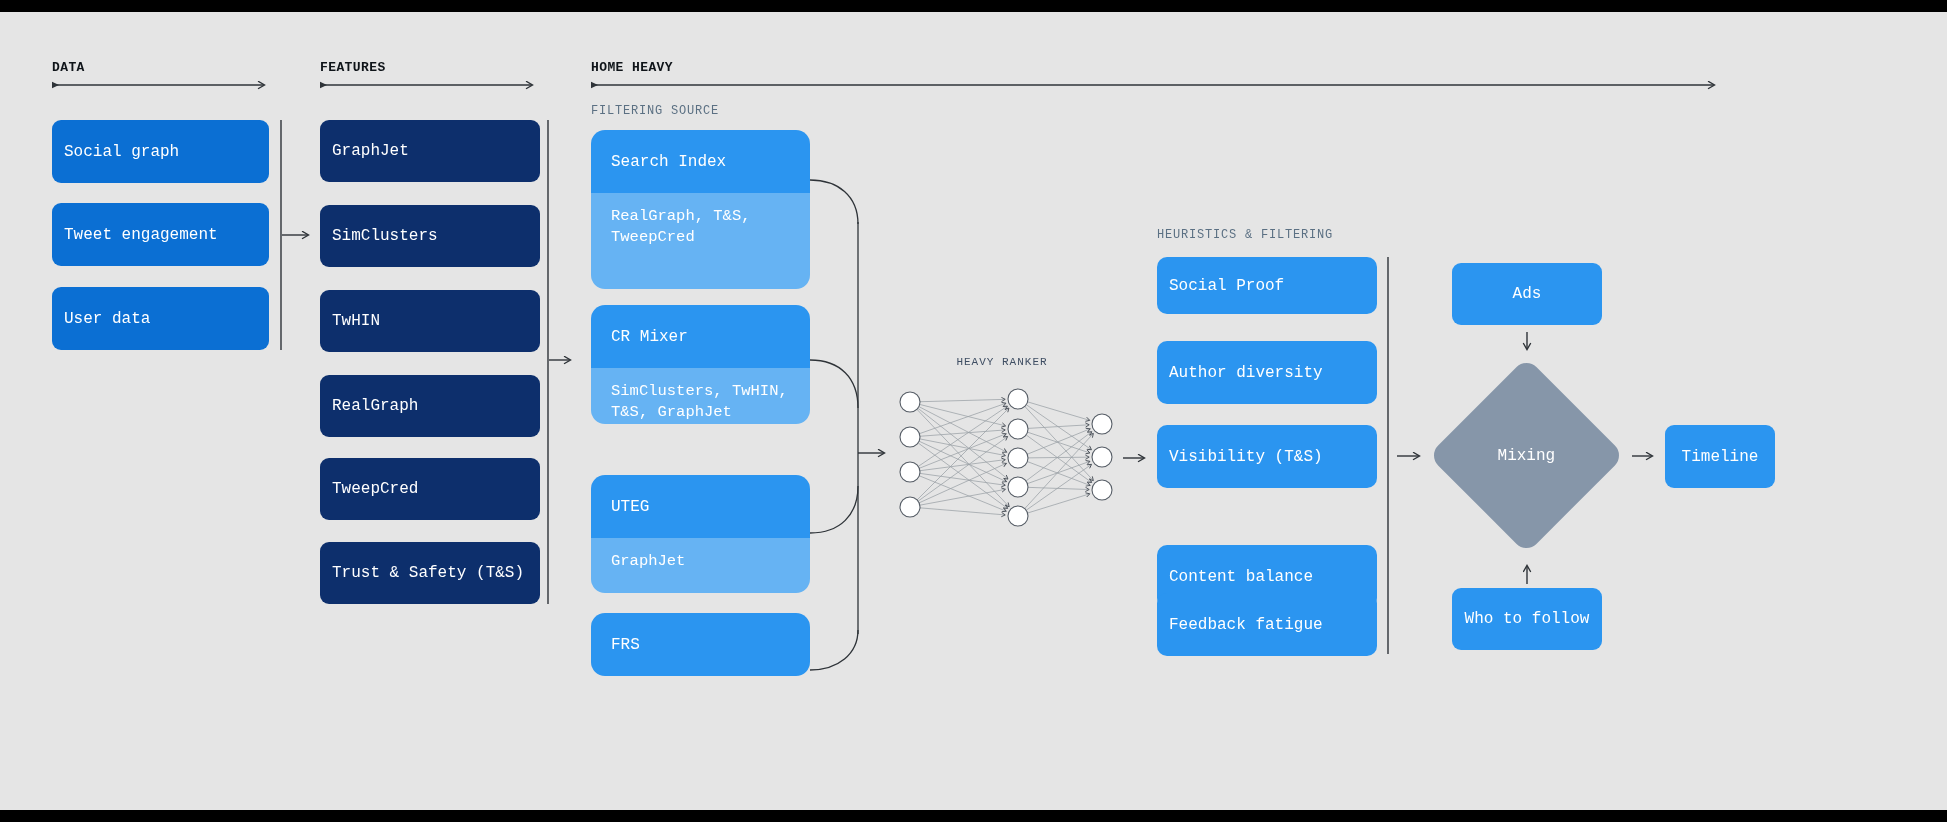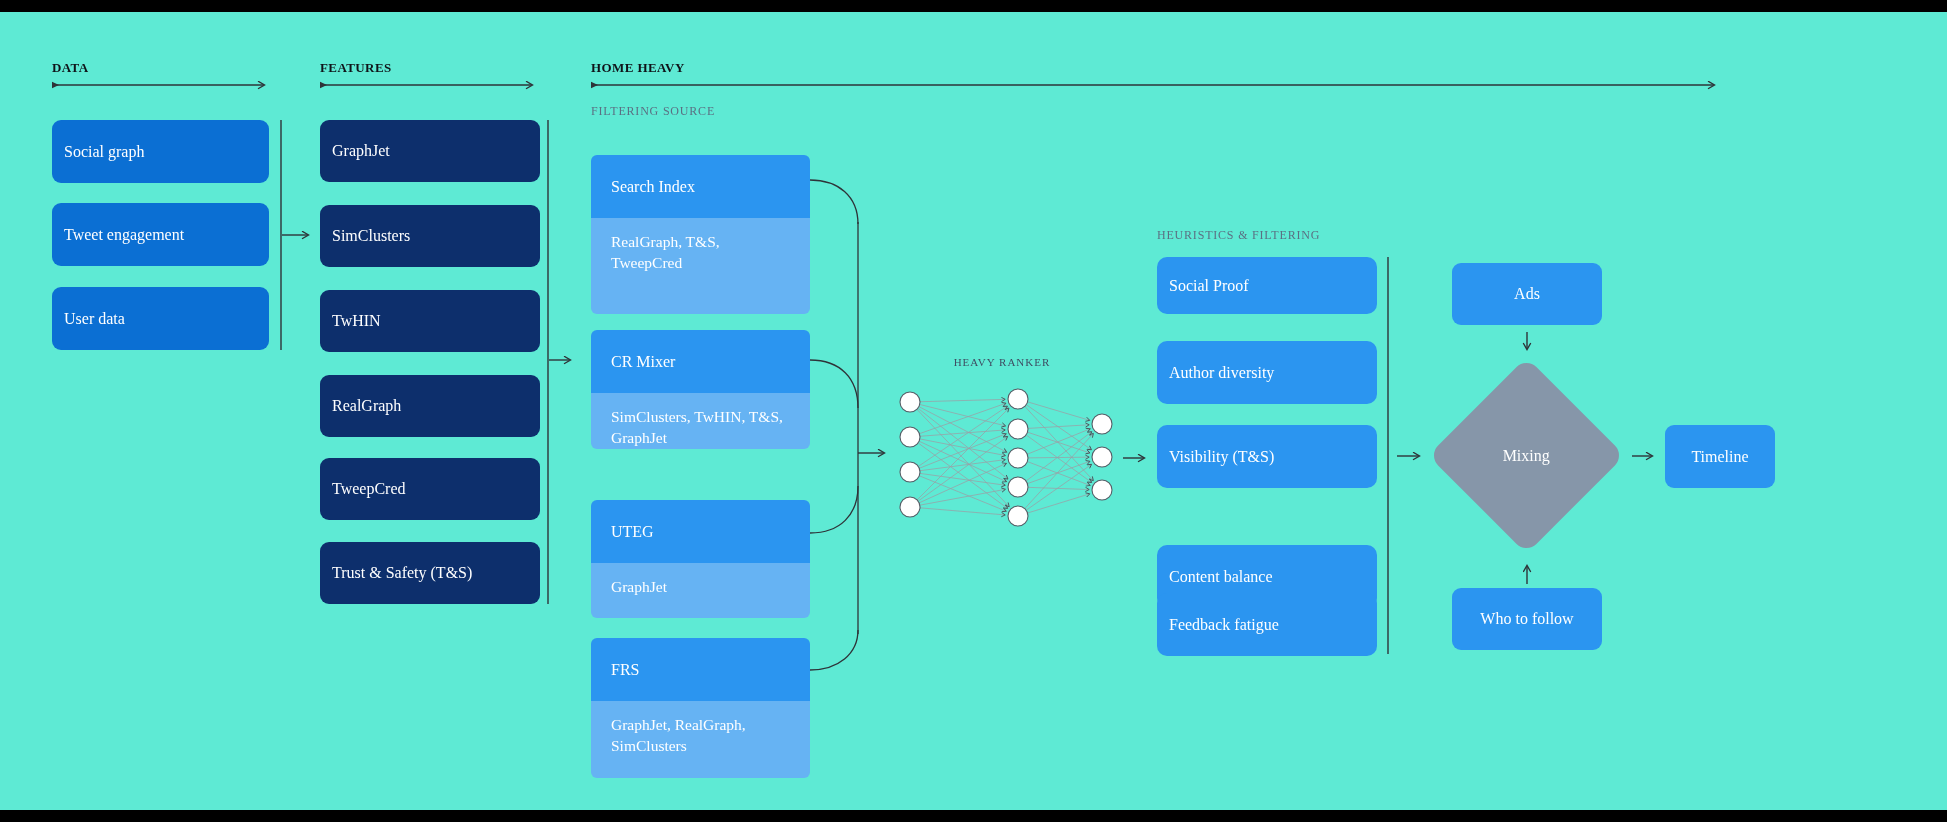--- a/index.html
+++ b/index.html
@@ -1,32 +1,32 @@
 <!DOCTYPE html>
 <html><head>
 <meta charset="utf-8">
 <style>
   html,body{margin:0;padding:0;background:#fff;}
-  .stage{position:relative;width:1947px;height:822px;background:#5eead4;overflow:hidden;
-         font-family:Liberation Serif, serif;}
+  .stage{position:relative;width:1947px;height:822px;background:#e5e5e5;overflow:hidden;
+         font-family:Liberation Mono, monospace;}
   .bar{position:absolute;left:0;width:1947px;height:12px;background:#000;}
   .bar.top{top:0;} .bar.bottom{top:810px;}
 
   .section-label{position:absolute;font-size:13px;font-weight:700;color:#0f1419;letter-spacing:.4px;}
   .sub-label{position:absolute;font-size:12px;font-weight:400;color:#5b7083;letter-spacing:.8px;}
   .hr-label{position:absolute;font-size:11px;color:#3f4e63;letter-spacing:1px;text-align:center;width:180px;}
 
   .box{position:absolute;border-radius:9px;color:#fff;font-size:16px;
        display:flex;align-items:center;padding-left:12px;box-sizing:border-box;}
   .box.data{background:#0b6fd3;}
   .box.feat{background:#0d2f6c;}
   .box.heur{background:#2b95f0;border-radius:10px;}
   .box.center{justify-content:center;padding-left:0;background:#2b95f0;border-radius:9px;}
 
-  .cs-card{position:absolute;border-radius:6px;overflow:hidden;color:#fff;box-sizing:border-box;margin-top:25px;}
+  .cs-card{position:absolute;border-radius:14px;overflow:hidden;color:#fff;box-sizing:border-box;}
   .cs-head{background:#2b95f0;font-size:16px;display:flex;align-items:center;padding-left:20px;box-sizing:border-box;}
   .cs-sub{background:#66b3f3;font-size:15.5px;line-height:1.38;padding:13px 20px 0 20px;box-sizing:border-box;}
 
   .diamond{position:absolute;left:1457px;top:386px;width:139px;height:139px;background:#8696a9;
            border-radius:14px;transform:rotate(45deg);display:flex;align-items:center;justify-content:center;}
   .diamond .lbl{transform:rotate(-45deg);color:#fff;font-size:16px;}
 
   svg.overlay{position:absolute;left:0;top:0;pointer-events:none;}
 </style>
 </head>
@@ -65,21 +65,20 @@
       <div class="cs-card" style="left: 591px; top: 305px; width: 219px;">
         <div class="cs-head" style="height: 63px;">CR Mixer</div>
         <div class="cs-sub" style="height: 56px;">SimClusters, TwHIN, T&amp;S, GraphJet</div>
       </div>
       <div class="cs-card" style="left: 591px; top: 475px; width: 219px;">
         <div class="cs-head" style="height: 63px;">UTEG</div>
         <div class="cs-sub" style="height: 55px;">GraphJet</div>
       </div>
       <div class="cs-card" style="left: 591px; top: 613px; width: 219px;">
         <div class="cs-head" style="height: 63px;">FRS</div>
-        <div class="cs-sub" style="height: 77px;">GraphJet, RealGraph, SimClusters</div>
       </div>
     </div>
   <div id="heur-col">
       <div class="box heur" style="left: 1157px; top: 257px; width: 220px; height: 57px;">Social Proof</div>
       <div class="box heur" style="left: 1157px; top: 341px; width: 220px; height: 63px;">Author diversity</div>
       <div class="box heur" style="left: 1157px; top: 425px; width: 220px; height: 63px;">Visibility (T&amp;S)</div>
       <div class="box heur" style="left: 1157px; top: 509px; width: 220px; height: 63px; margin-top: 36px;">Content balance</div>
       <div class="box heur" style="left: 1157px; top: 593px; width: 220px; height: 63px;">Feedback fatigue</div>
     </div>
 

